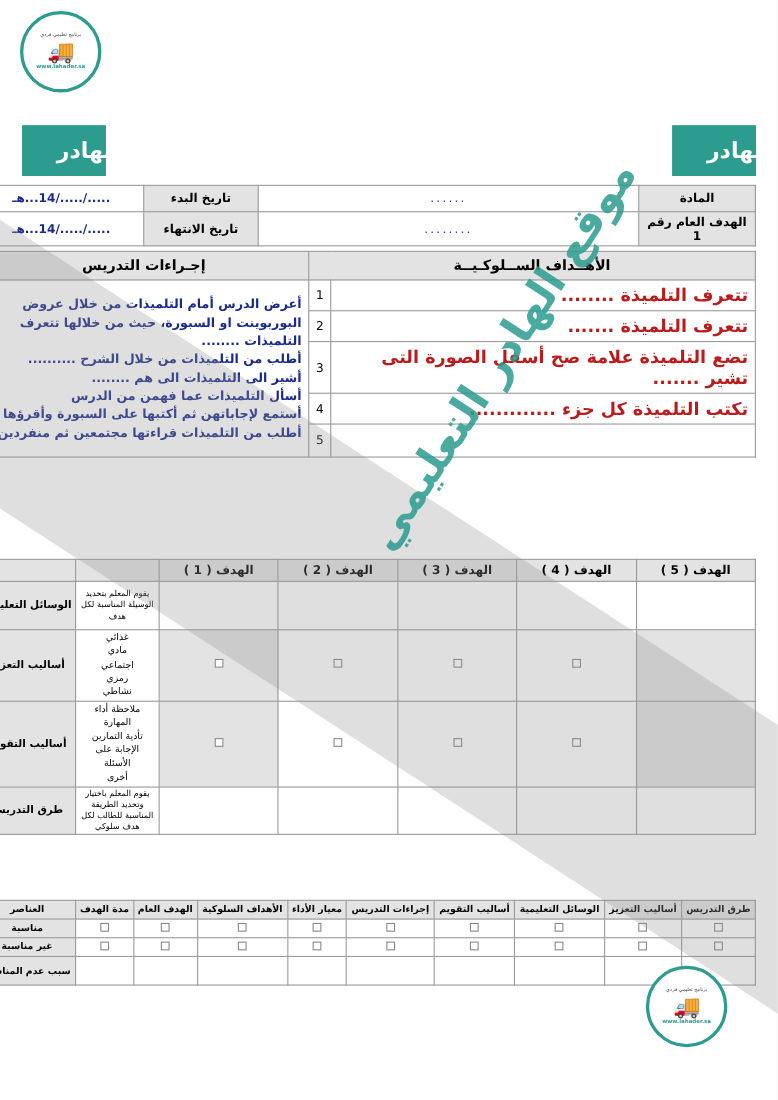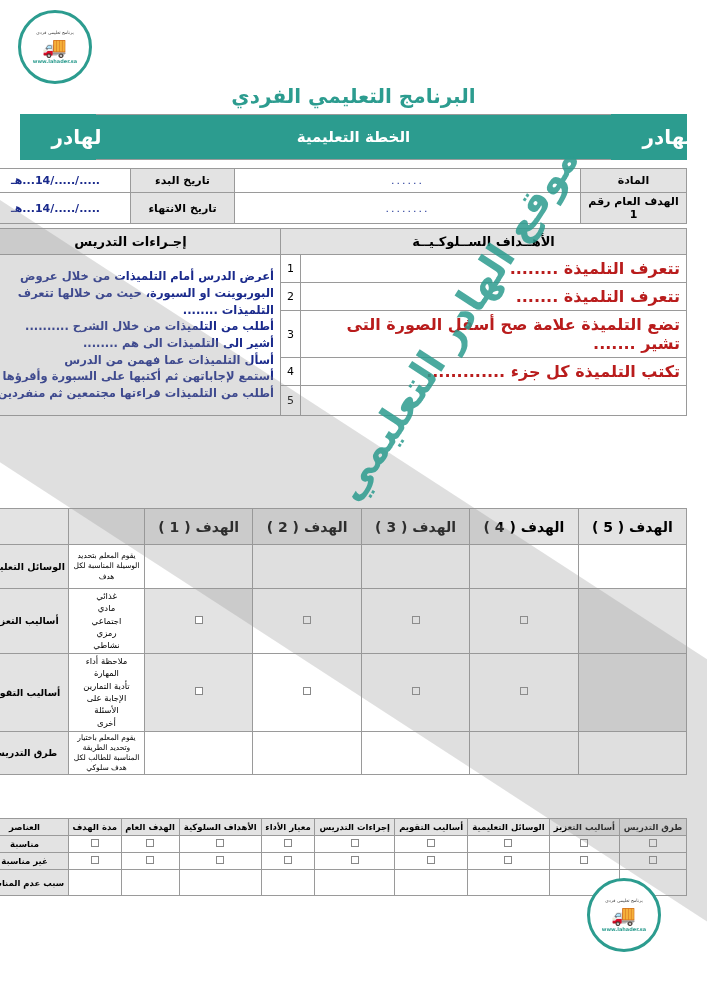--- a/index.html
+++ b/index.html
@@ -102,21 +102,21 @@
   .g-num { width:20px; text-align:center; font-size:11px; }
   .g-beh { color:#b91c1c; font-weight:bold; text-align:right; font-size:16px; }
   .g-proc { color:#1a2a8c; font-weight:bold; text-align:right; font-size:11.5px; line-height:1.45; width:300px; }
 
   
   .t-means {
     position:absolute; left:20px; right:20px; top:508px;
     font-size:9px;
   }
   .t-means td { padding:1px 3px; text-align:center; vertical-align:middle; }
-  .m-head { background:#e3e3e3; font-weight:bold; font-size:14px; height:36px; }
+  .m-head { background:#e3e3e3; font-weight:bold; font-size:11px; height:20px; }
   .m-rowlbl { background:#e3e3e3; font-weight:bold; width:88px; font-size:9.5px; }
   .m-items { width:76px; text-align:center; font-size:8.5px; line-height:1.45; }
   .m-items div { padding:0 2px; }
   .chk {
     display:inline-block; width:8px; height:8px;
     border:1px solid #888; background:#fff;
   }
   .cell-sh { background:#e3e3e3; }
   .m-desc { font-size:7.5px; line-height:1.35; padding:2px 3px; }
 
@@ -132,25 +132,21 @@
 <body>
 
 <div class="page">
 
   <div class="logo logo-tl">
     <div class="l1">برنامج تعليمي فردي</div>
     <div class="car">🚚</div>
     <div class="l2">www.lahader.sa</div>
   </div>
 
-  <div class="title-main">البرنامج التعليمي الفردي</div>
-
-  <div class="plan-bar">
-    <span>الخطة التعليمية</span>
-  </div>
+
   <div class="side-logo right">لهادر</div>
   <div class="side-logo left">لهادر</div>
 
   <table class="t-info">
     <tbody>
         <tr>
       <td class="c-lbl">المادة</td>
       <td class="c-dots">......</td>
       <td class="c-dlbl">تاريخ البدء</td>
       <td class="c-date">...../...../14...هـ</td>

